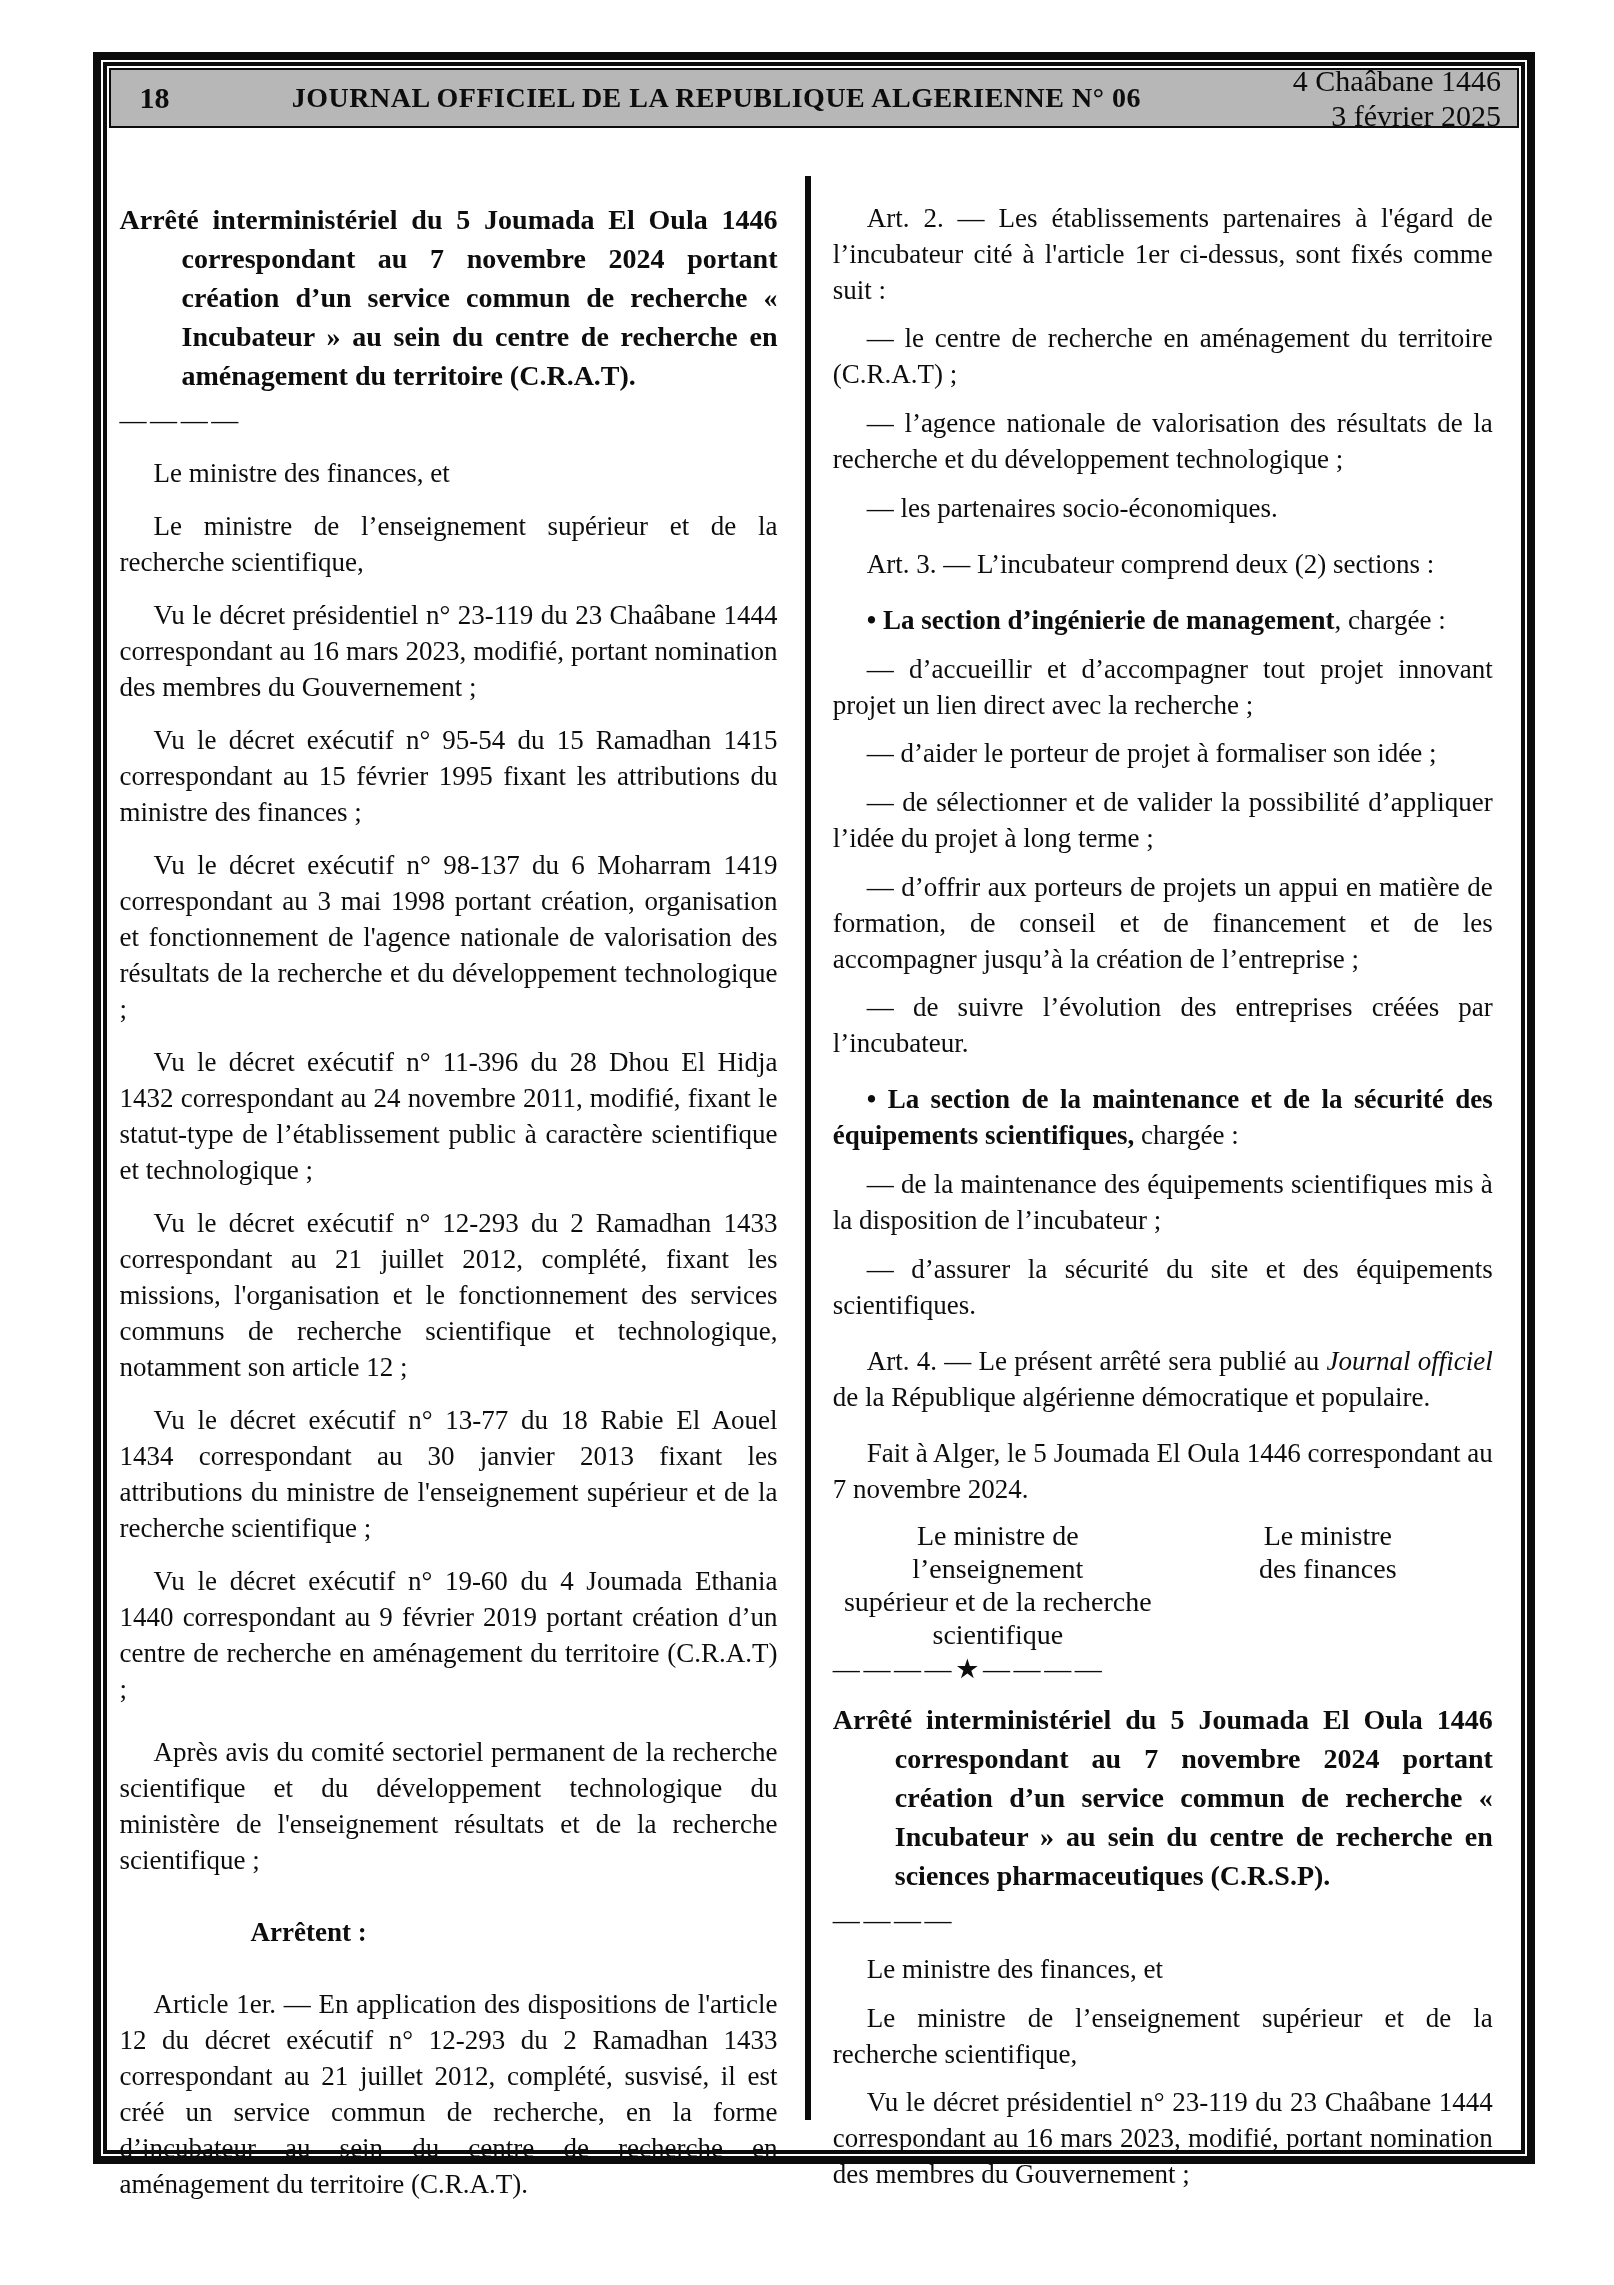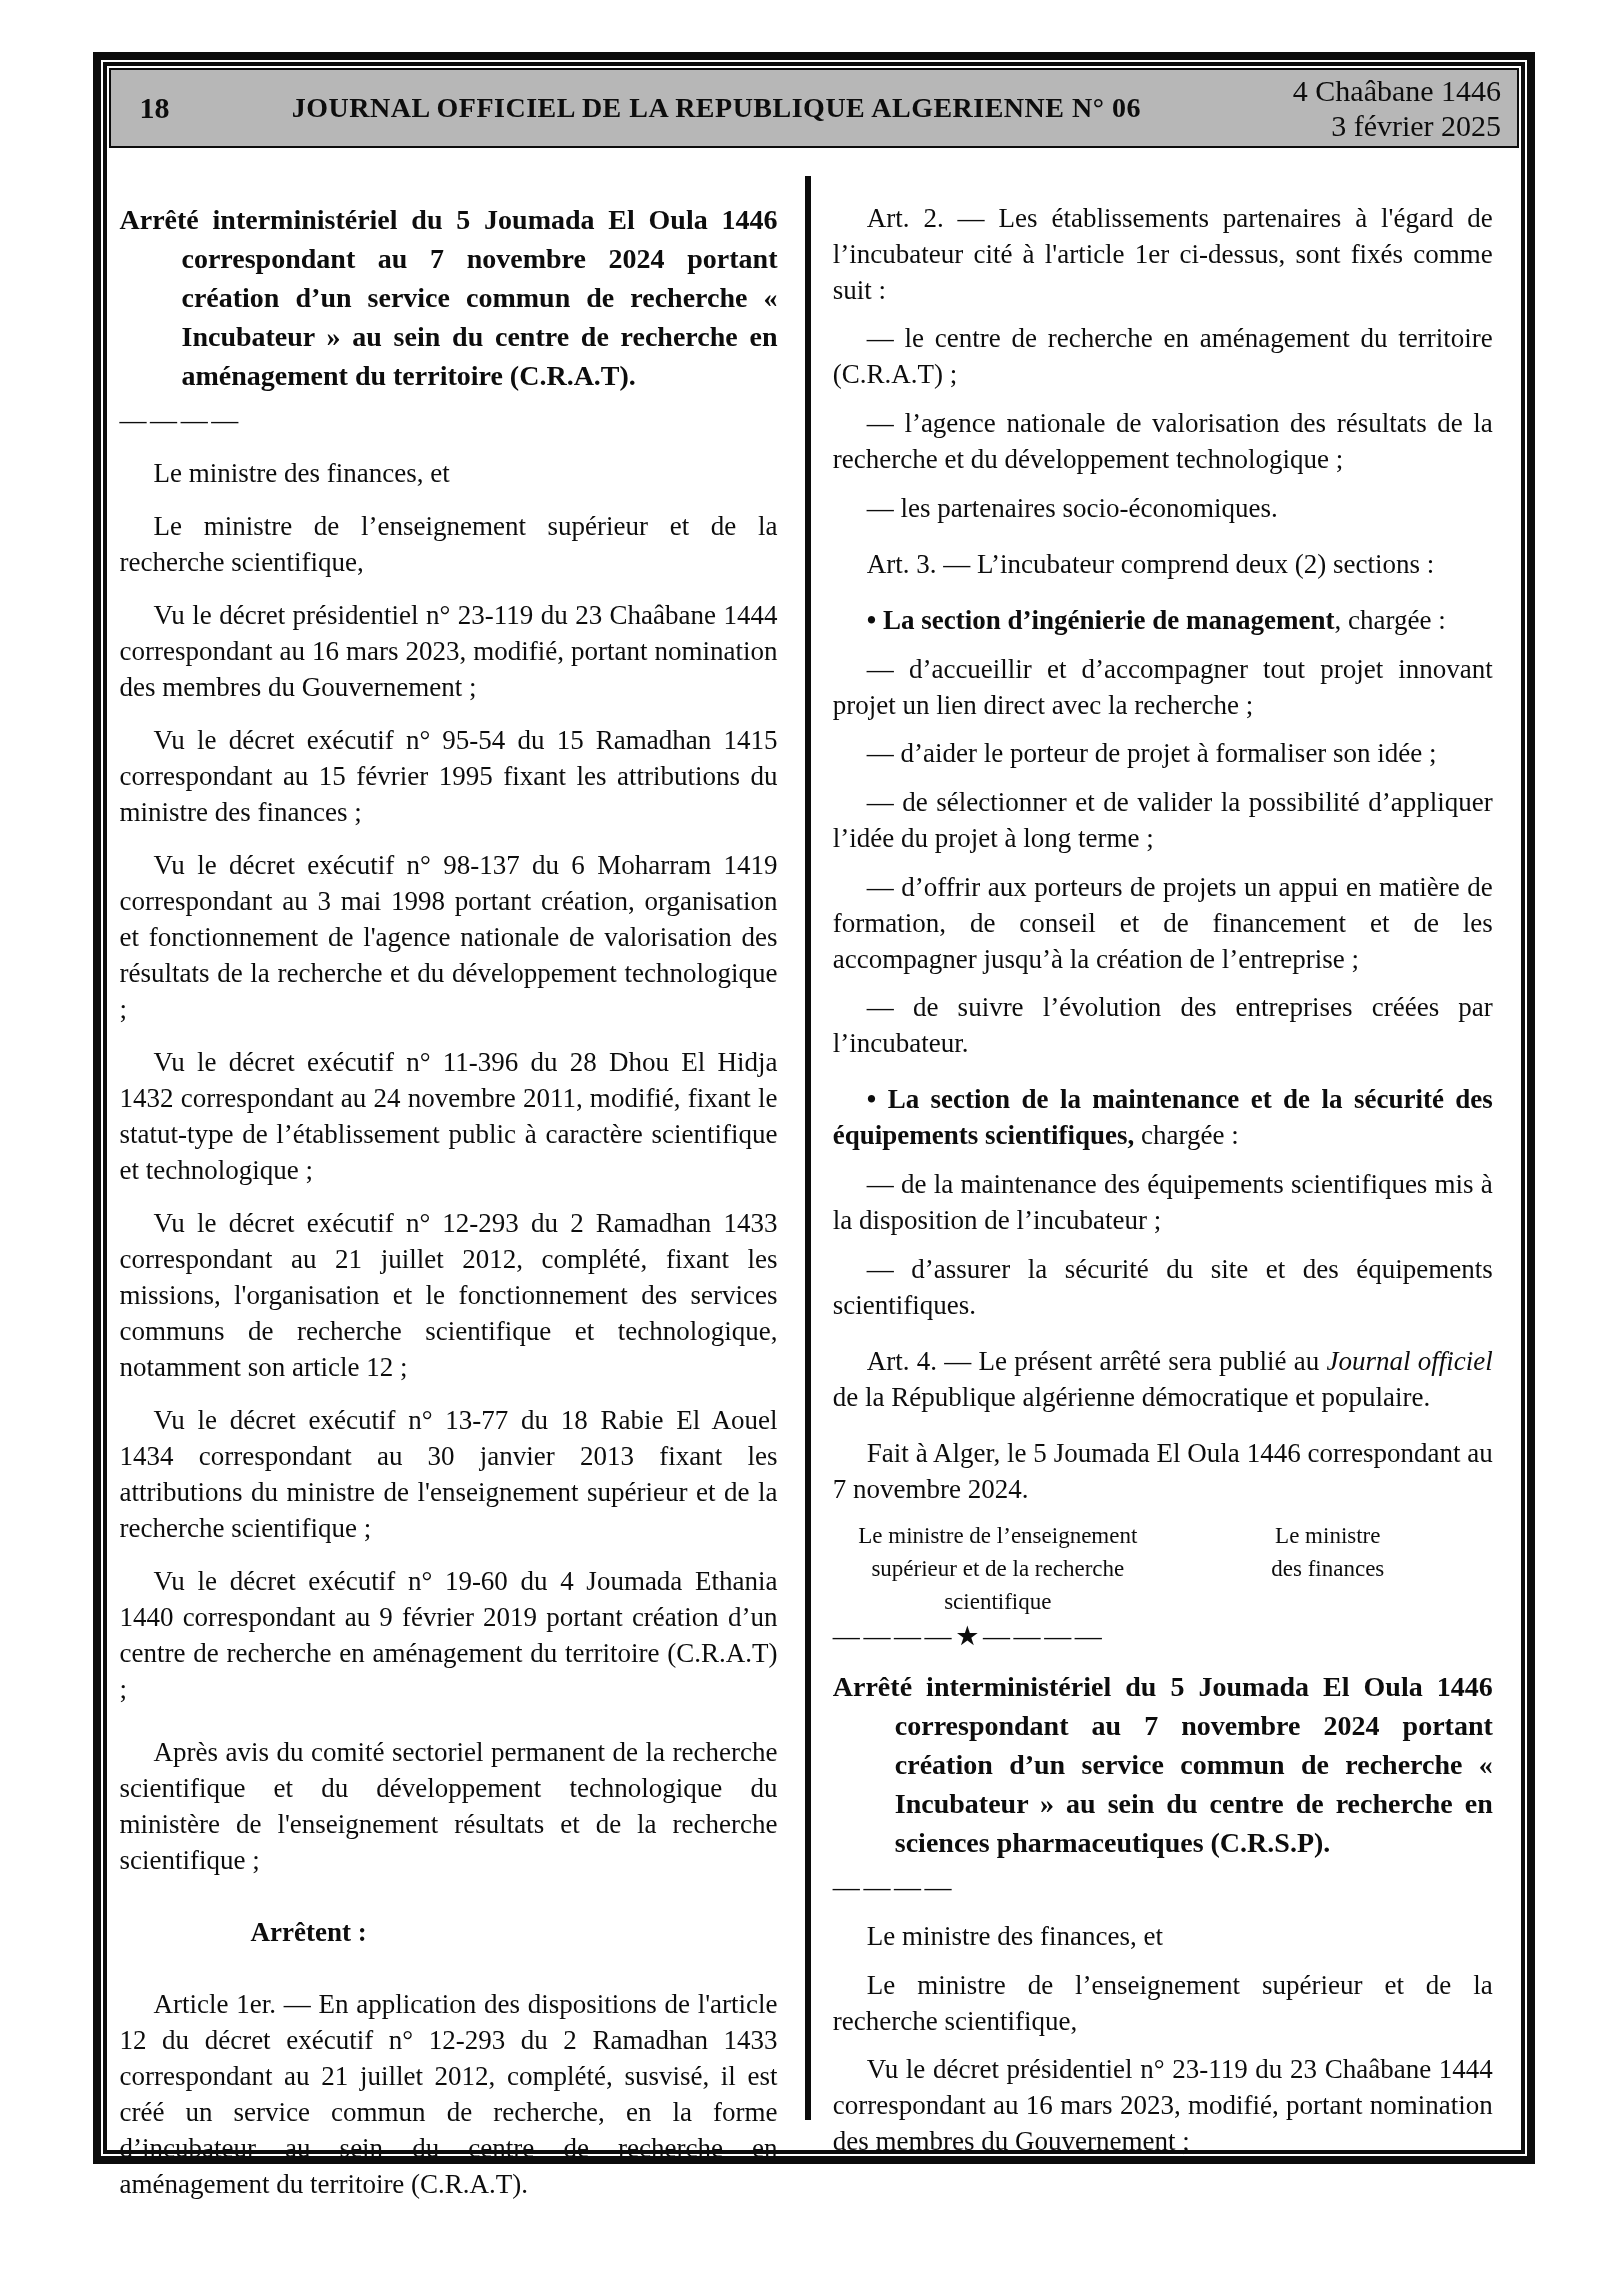--- a/index.html
+++ b/index.html
@@ -15,21 +15,21 @@
     position:absolute; left:93px; top:52px;
     width:1442px; height:2112px;
     border:8.1px solid #0c0c0c;
     box-sizing:border-box;
   }
   .frame-inner {
     position:absolute; inset:1.8px;
     border:4.5px solid #0c0c0c;
   }
   .masthead {
-    position:absolute; left:1.8px; right:1.8px; top:1.8px; height:80px;
+    position:absolute; left:1.8px; right:1.8px; top:1.8px; height:60px;
     background:#b7b7b7;
     border:2.7px solid #0c0c0c;
     box-sizing:border-box;
     display:flex; align-items:center;
   }
   .pageno { font-weight:bold; font-size:30px; margin-left:29px; width:72px; }
   .jtitle { flex:1; text-align:center; font-weight:bold; font-size:28px; letter-spacing:0.5px; }
   .dates  { width:280px; text-align:right; margin-right:16.3px; font-weight:normal; font-size:30px; line-height:35px; }
   .divider {
     position:absolute; left:698px; top:110px;
@@ -51,21 +51,21 @@
   }
   .dash-sep  { font-size:27px; text-align:center; letter-spacing:3.6px; text-indent:0 !important; margin:0 0 33px 0; }
   .star-sep  { font-size:27px; text-align:center; letter-spacing:3.6px; text-indent:0 !important; margin:12.7px 0 27px 0; }
   .gap  { margin-top:20px !important; }
   .gap-big { margin-top:27px !important; }
   .enactment { font-size:28px; font-weight:bold; text-indent:0 !important; text-align:left !important; margin:36px 0 36px 131px !important; }
   .b { font-weight:bold; }
   .i { font-style:italic; }
 
   .sig-row { display:flex; margin-top:3.6px; }
-  .sig-cell { width:50%; text-align:center; font-size:23px; line-height:33px; }
+  .sig-cell { width:50%; text-align:center; font-size:28px; line-height:33px; }
   .sig-names { margin-top:40px; }
   .sig-line { display:block; }
 </style>
 </head>
 <body>
 
 <div class="frame-outer">
   <div class="frame-inner">
 
     <div class="masthead">

